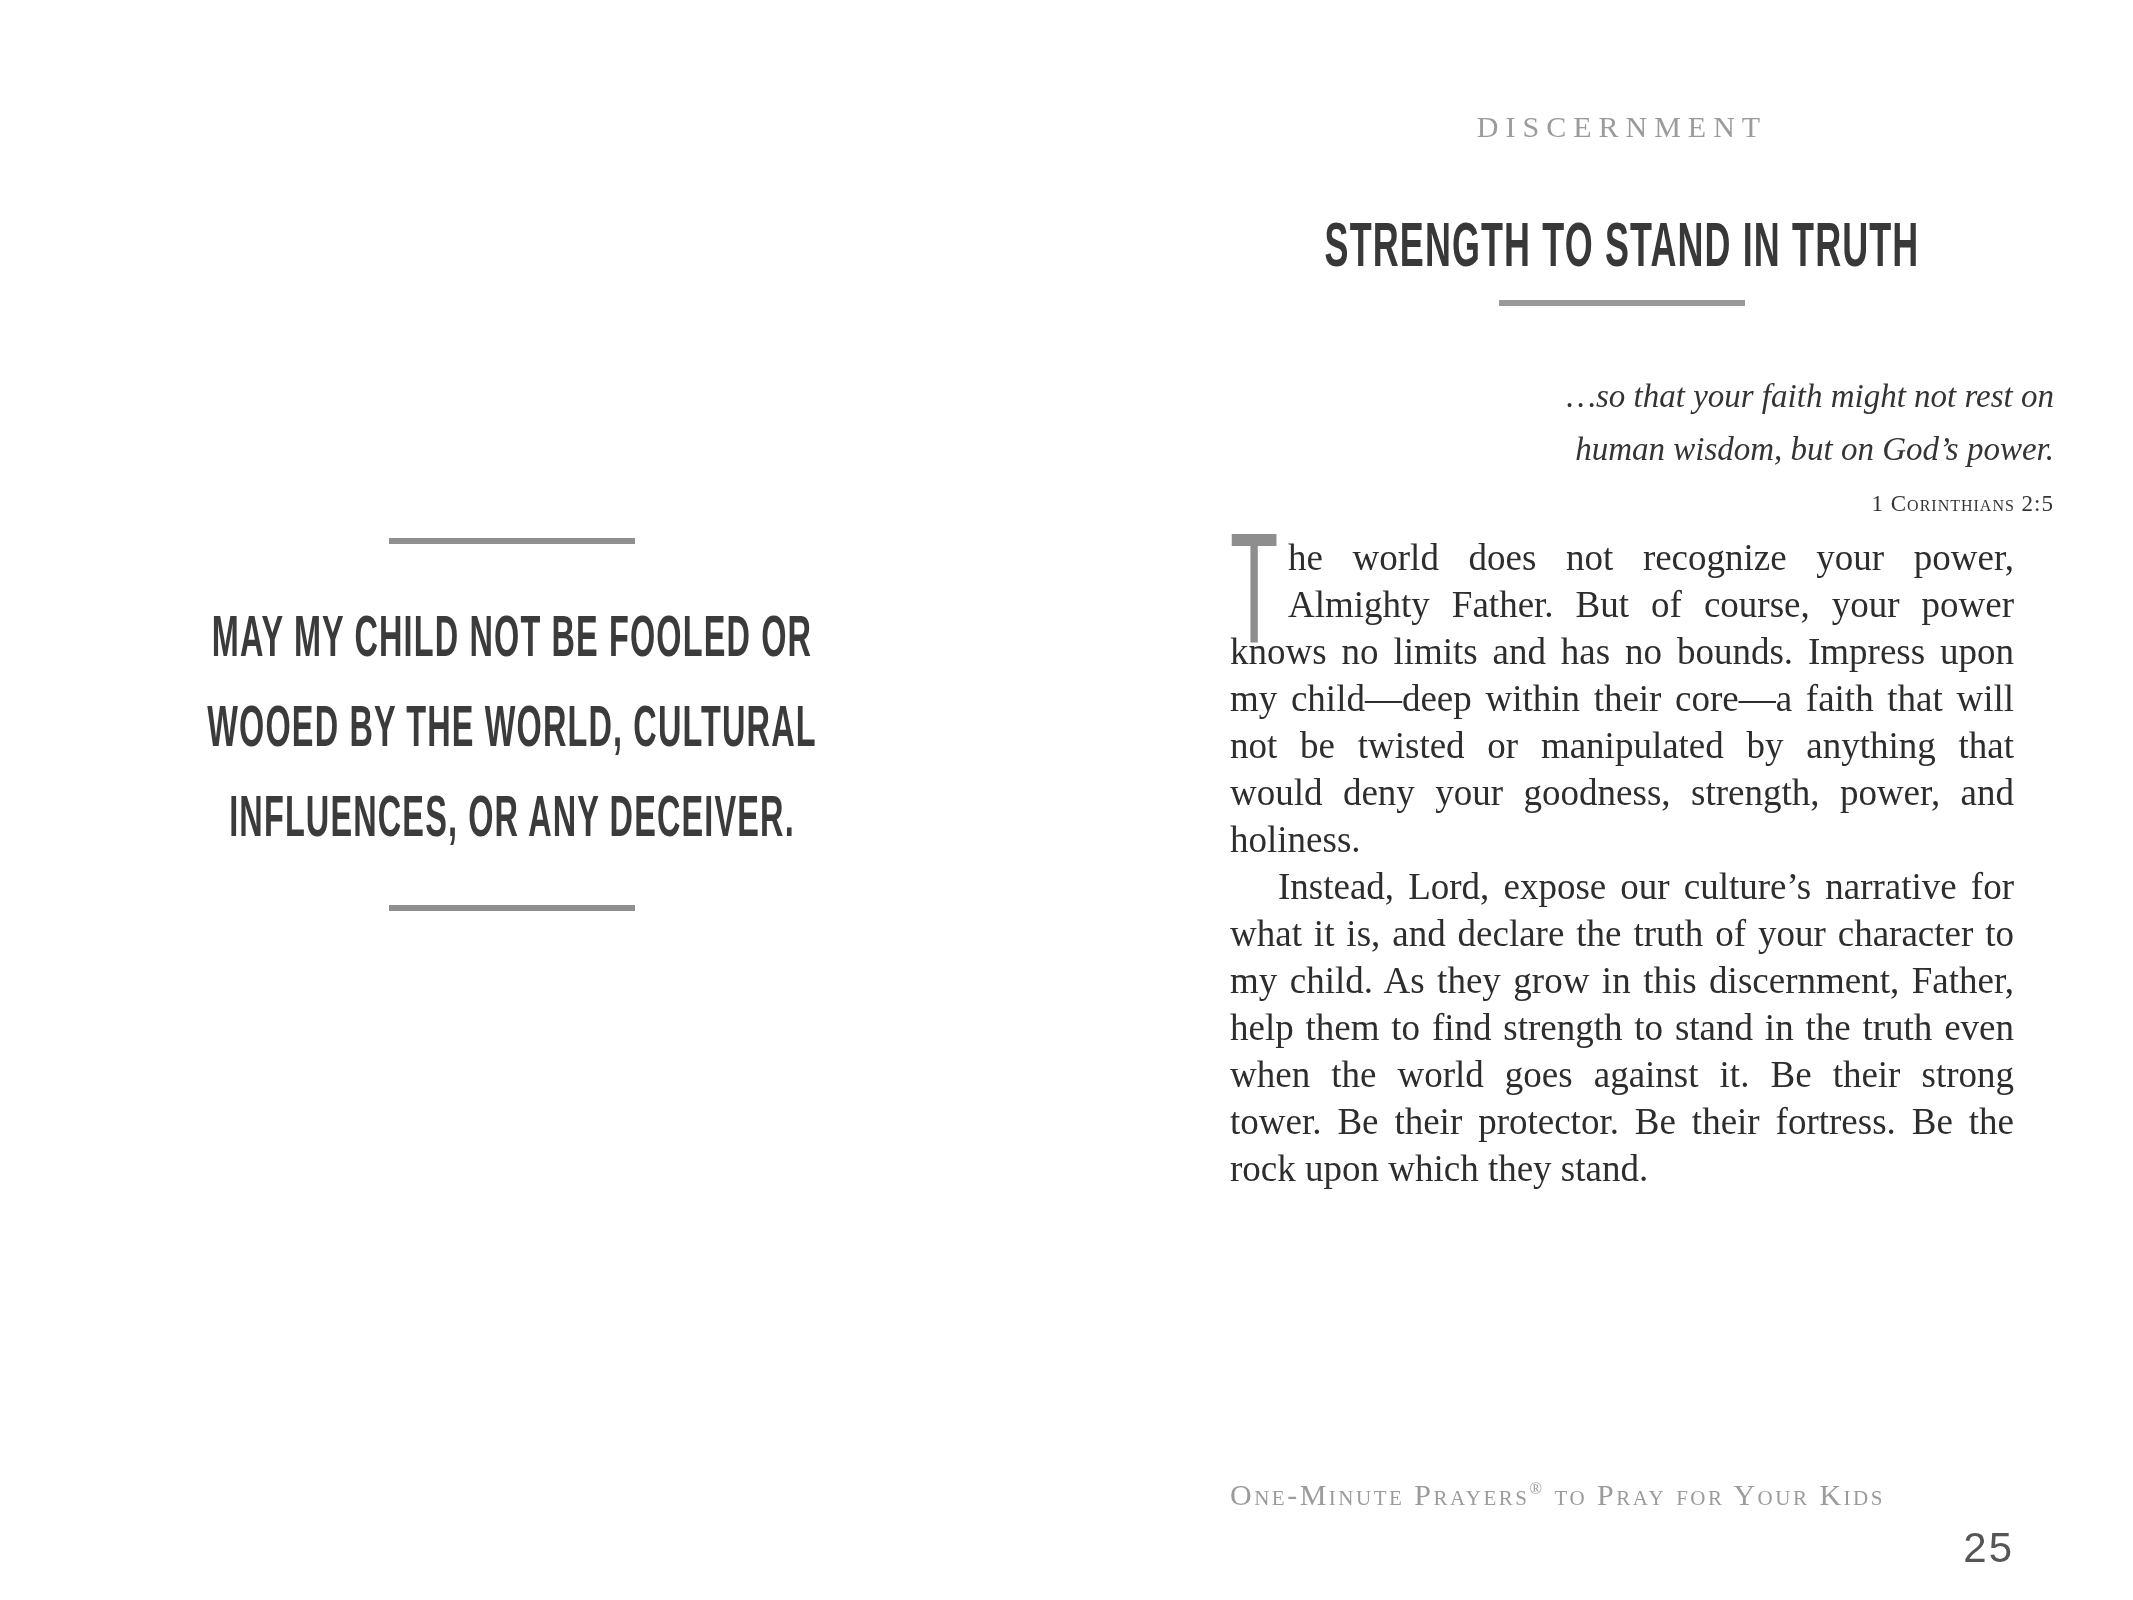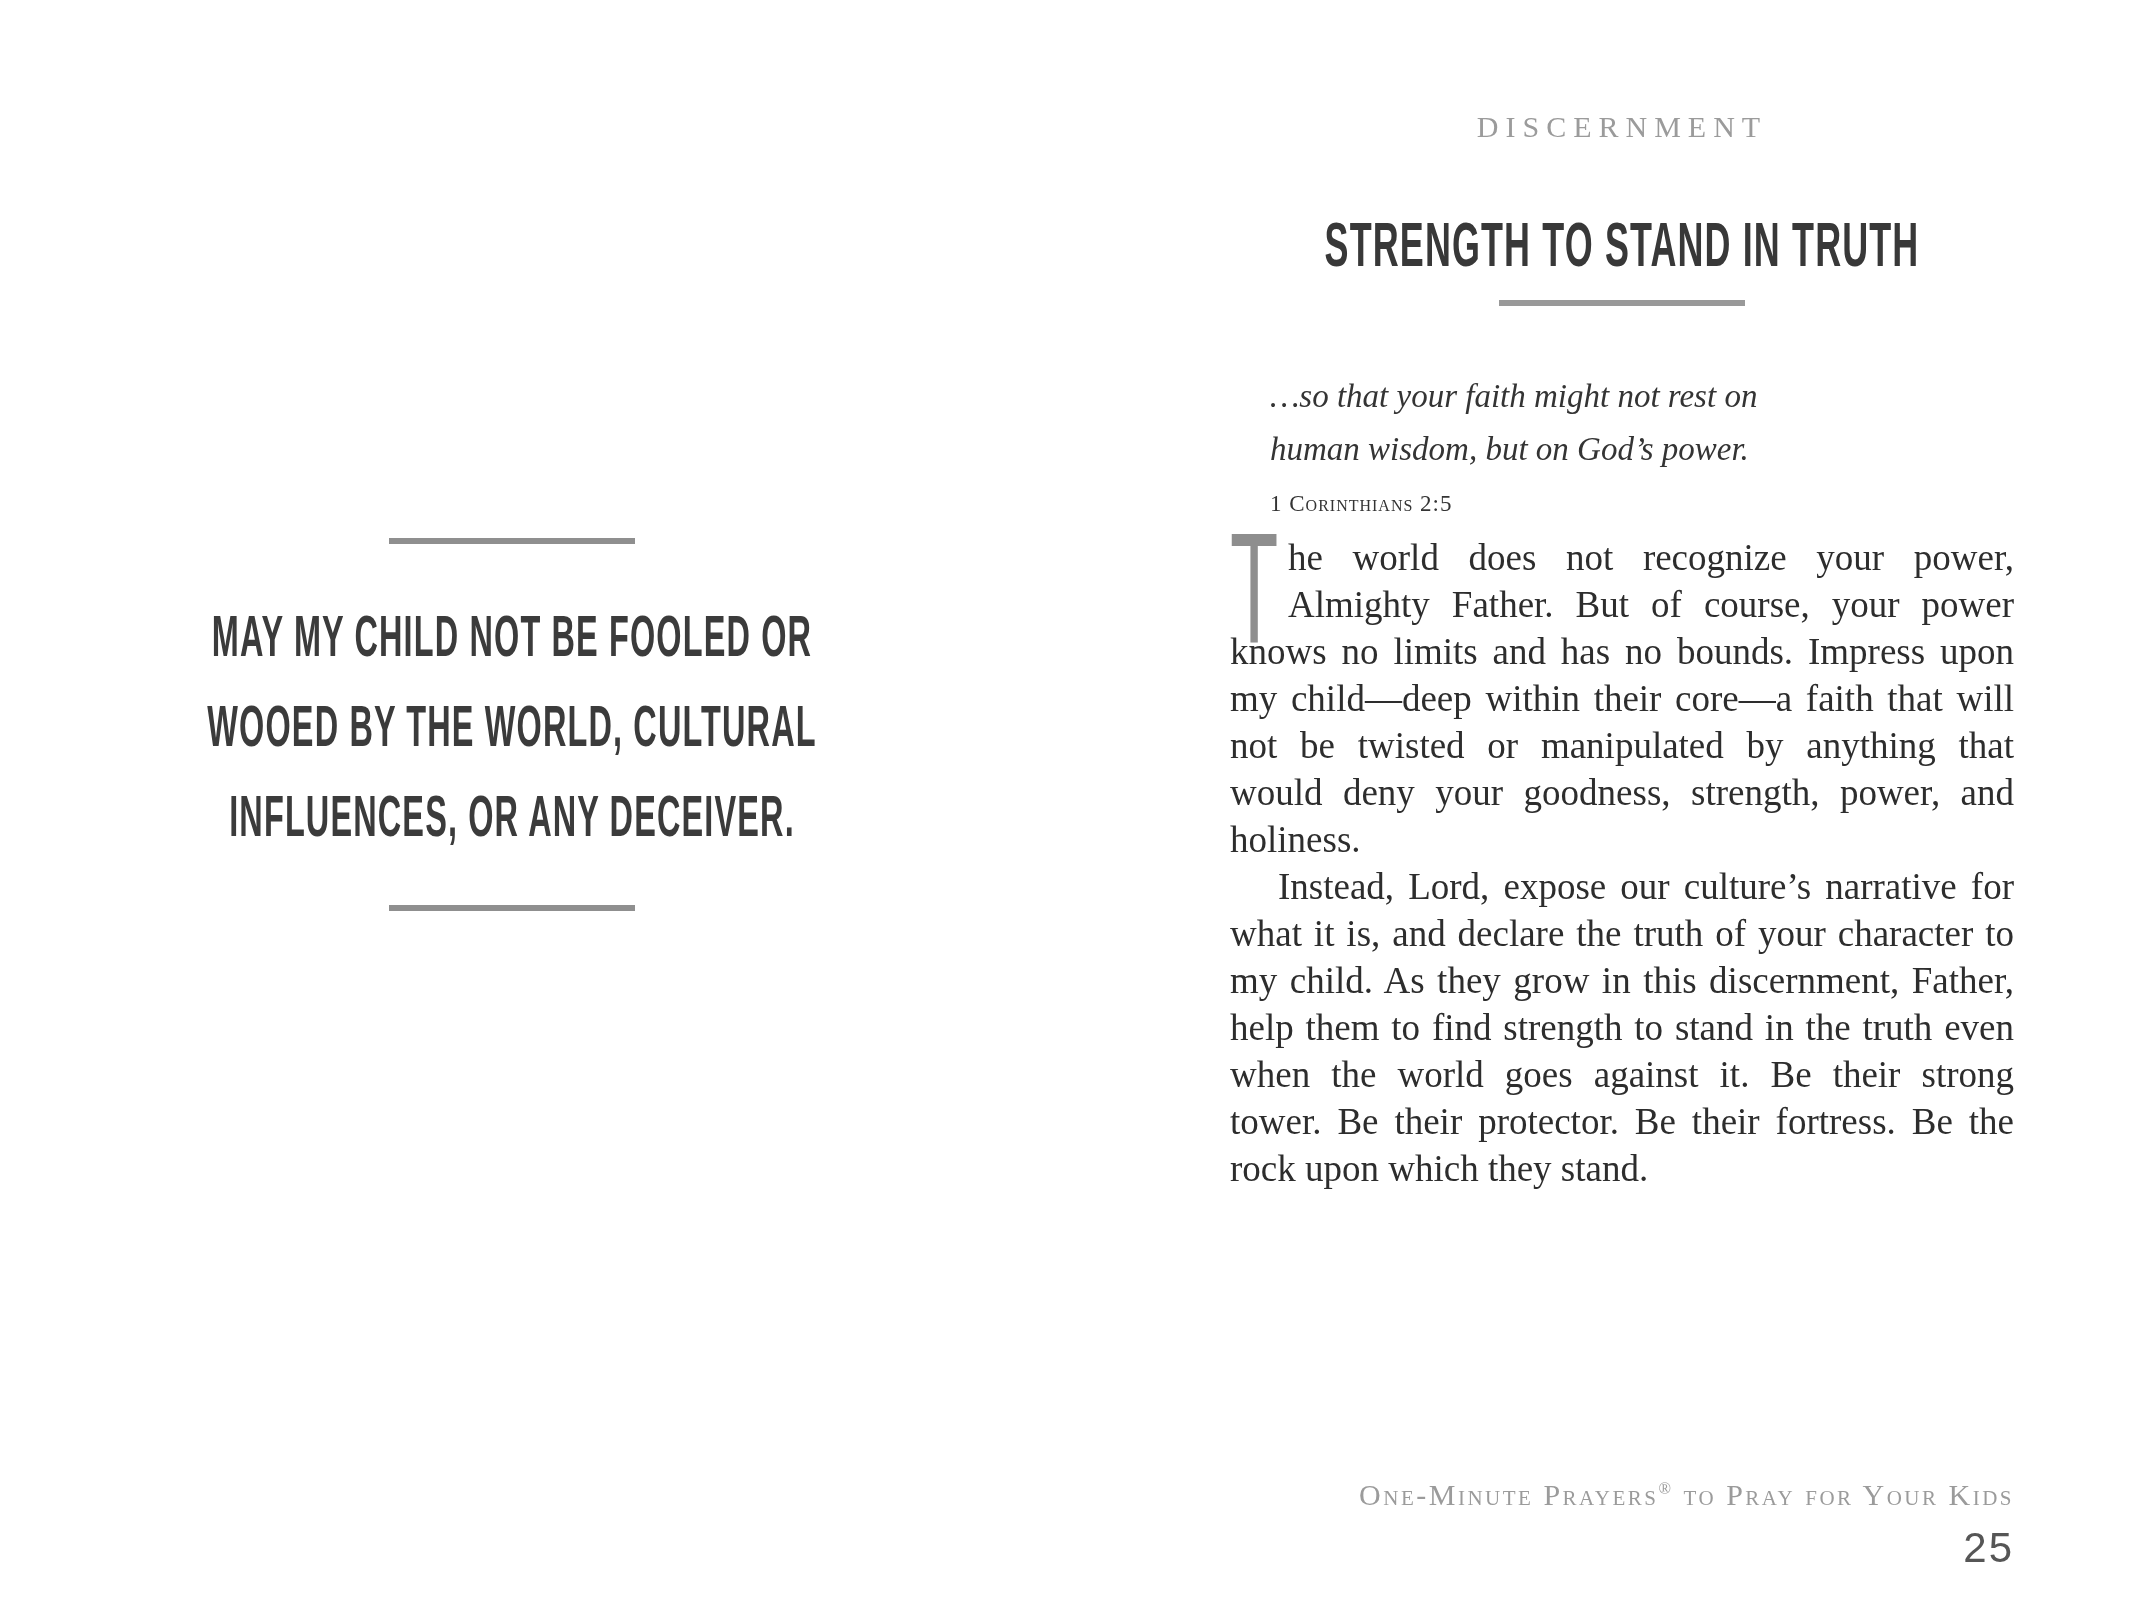--- a/index.html
+++ b/index.html
@@ -46,21 +46,21 @@
     font-weight:bold;
     font-size:63px; line-height:1;
     letter-spacing:2px;
     color:#383838;
     transform-origin:0 0;
     transform:scaleX(0.57) translateX(-50%);
   }
   .title-rule { position:absolute; top:258px; left:0; width:100%; }
   .title-rule .rule { background:#999999; }
 
-  .scripture { position:absolute; top:312px; left:0; width:100%; text-align:left; color:#343434; }
+  .scripture { position:absolute; top:312px; left:0; width:100%; text-align:right; color:#343434; }
   .sq-line { font-style:italic; font-size:33px; line-height:53px; }
   .sq-cite { margin-top:8px; font-variant:small-caps; font-size:23px; line-height:40px; letter-spacing:1px; }
 
   .prayer-body {
     position:absolute; top:492px; left:0; width:100%;
     font-size:37px; line-height:47px;
     color:#2d2d2d;
     text-align:justify;
   }
   .prayer-body p { margin:0; }
@@ -70,21 +70,21 @@
     position:absolute; left:0; top:-25px;
     font-family:"Liberation Sans", sans-serif;
     font-size:158px; line-height:1;
     color:#8e8e8e;
     transform-origin:0 0;
     transform:scaleX(0.50);
   }
 
   .footer-book-title {
     position:absolute; top:1436px; left:0; width:100%;
-    text-align:right;
+    text-align:left;
     font-variant:small-caps;
     font-size:30px; letter-spacing:2.5px;
     color:#9b9b9b;
   }
   .footer-book-title sup { font-size:0.55em; font-variant:normal; }
   .page-number {
     position:absolute; top:1482px; left:0; width:100%;
     text-align:right;
     font-family:"Liberation Sans", sans-serif;
     font-weight:300;

